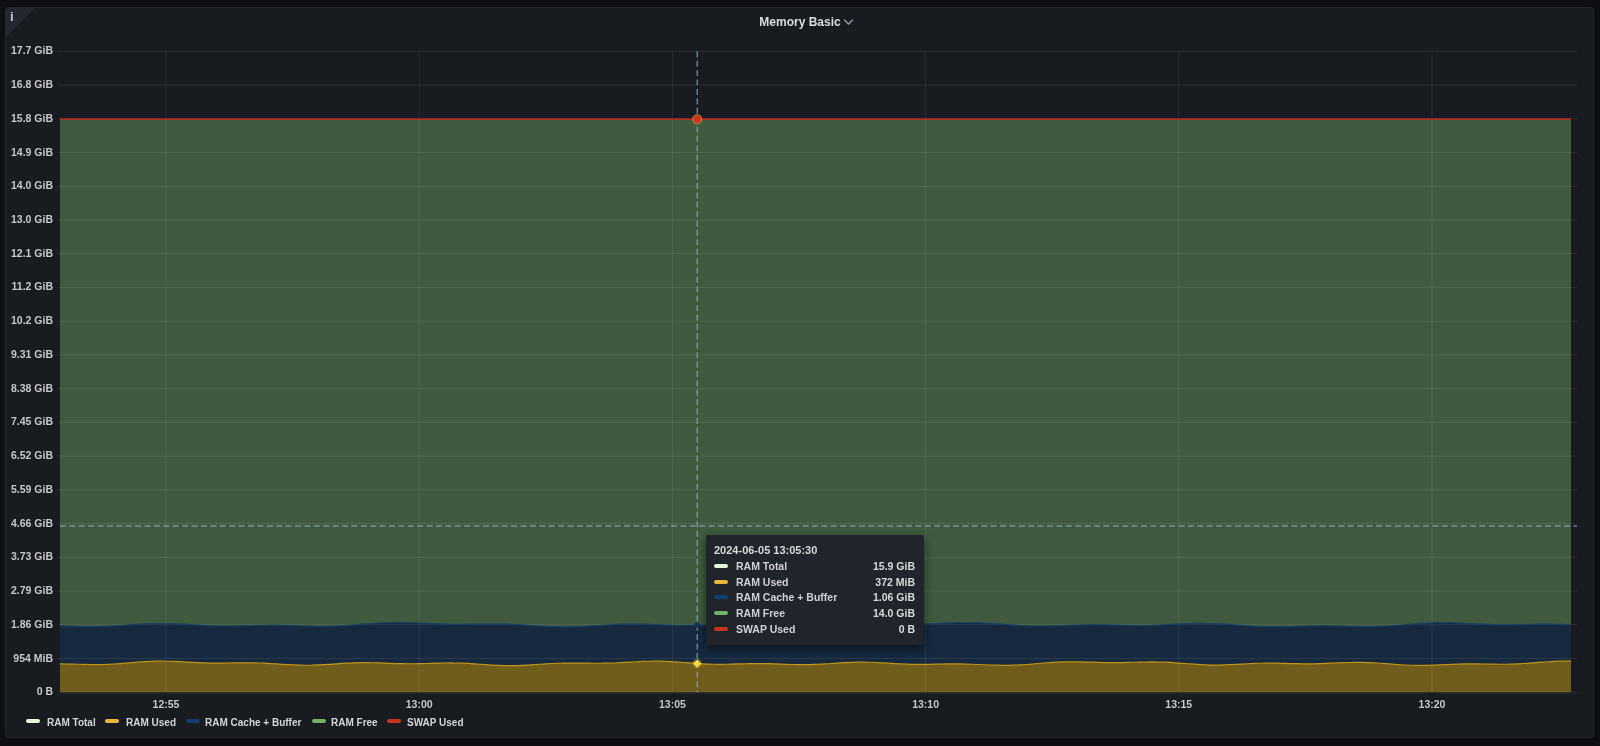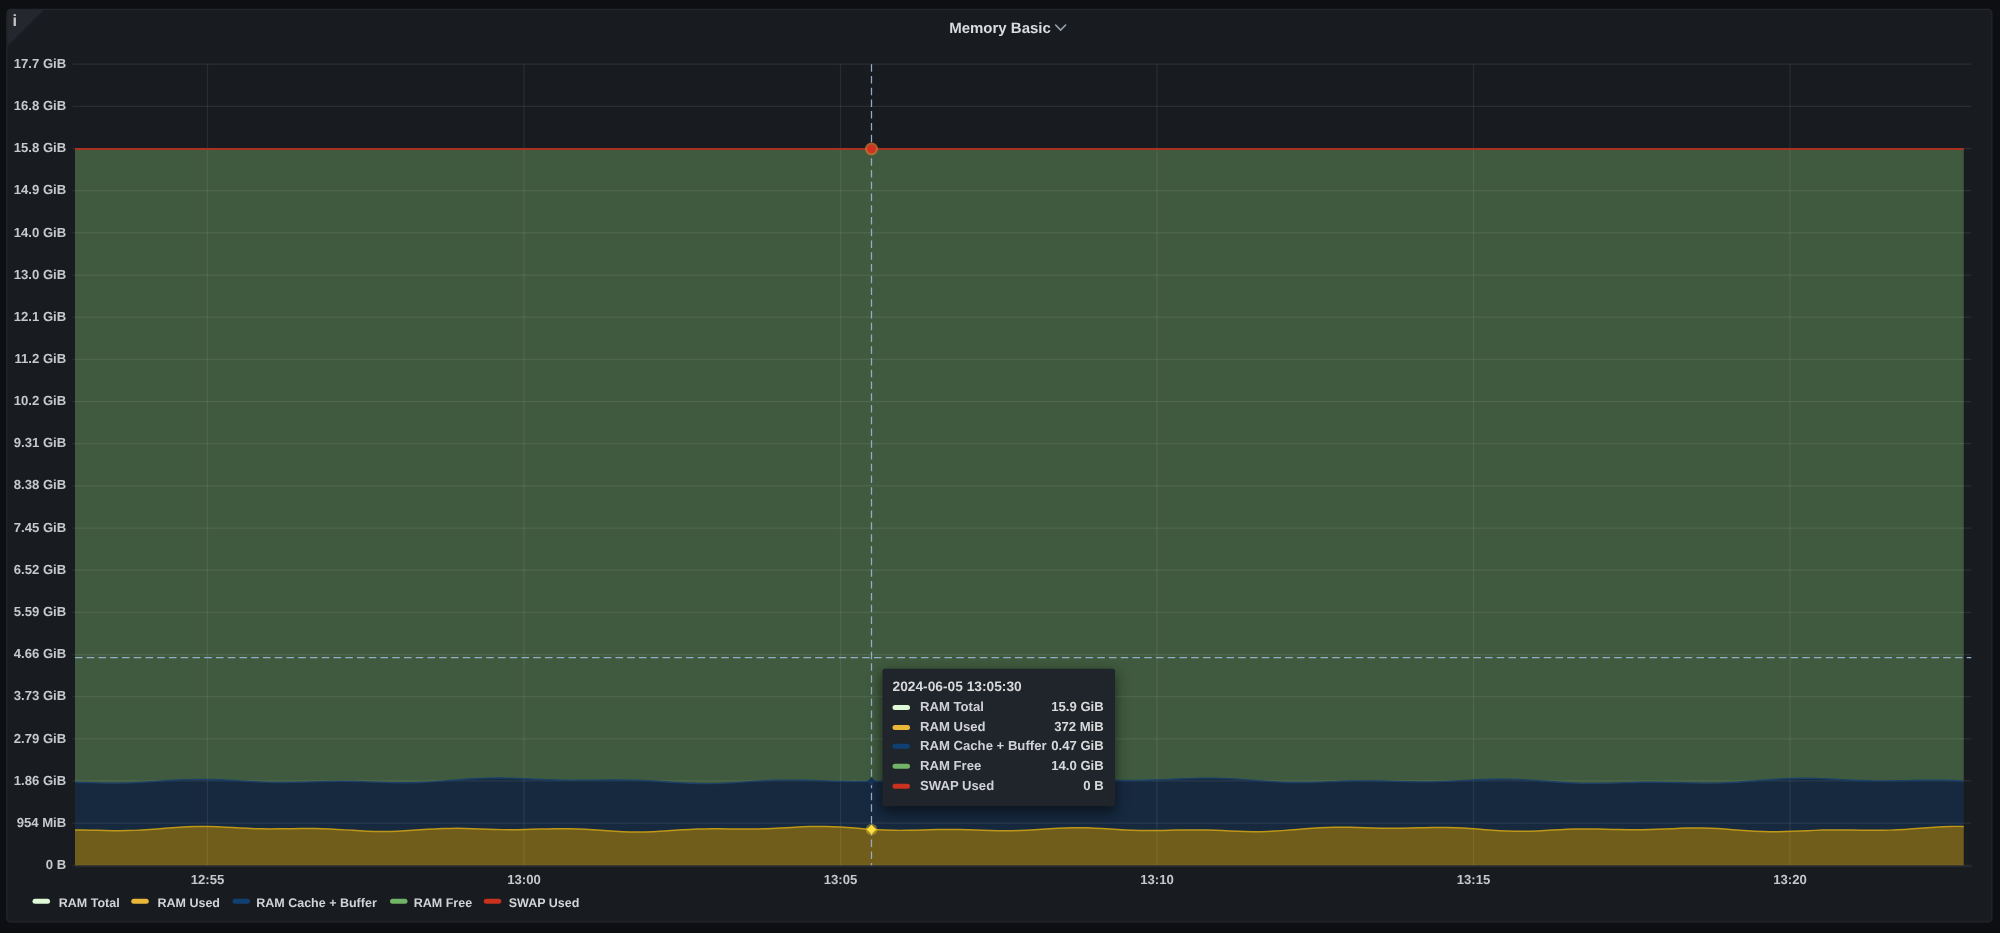--- a/index.html
+++ b/index.html
@@ -1,16 +1,16 @@
 <!DOCTYPE html>
 <html><head><meta charset="utf-8">
 <style>
   html,body{margin:0;padding:0;background:#0e0f13;width:1600px;height:746px;overflow:hidden;}
   *{font-family:"Liberation Sans",sans-serif;box-sizing:border-box;}
-  .tooltip{position:absolute;left:706px;top:535px;width:186px;height:110px;
+  .tooltip{position:absolute;left:706px;top:535px;width:218px;height:110px;
     background:#20242b;border-radius:2px;box-shadow:0 4px 10px rgba(0,0,0,.55);
     padding:7px 9px 6px 8px;z-index:5;}
   .tt-head{font-size:11px;font-weight:bold;color:#d8d9da;height:16px;line-height:16px;}
   .tt-row{display:flex;align-items:center;height:15.8px;font-size:10.5px;font-weight:bold;color:#d0d1d5;}
   .tt-sw{width:14px;height:4px;border-radius:2px;margin-right:8px;flex:none;}
   .tt-lab{flex:1 1 auto;white-space:nowrap;}
   .tt-val{flex:none;color:#d8d9da;}
 </style></head>
 <body>
 <svg width="1600" height="746" viewBox="0 0 1600 746">
@@ -120,21 +120,21 @@
       <span class="tt-val">15.9 GiB</span>
     </div>
   <div class="tt-row">
       <span class="tt-sw" style="background:#EAB839"></span>
       <span class="tt-lab">RAM Used</span>
       <span class="tt-val">372 MiB</span>
     </div>
   <div class="tt-row">
       <span class="tt-sw" style="background:#104071"></span>
       <span class="tt-lab">RAM Cache + Buffer</span>
-      <span class="tt-val">0.47 GiB</span>
+      <span class="tt-val">1.06 GiB</span>
     </div>
   <div class="tt-row">
       <span class="tt-sw" style="background:#72B465"></span>
       <span class="tt-lab">RAM Free</span>
       <span class="tt-val">14.0 GiB</span>
     </div>
   <div class="tt-row">
       <span class="tt-sw" style="background:#C8321E"></span>
       <span class="tt-lab">SWAP Used</span>
       <span class="tt-val">0 B</span>

